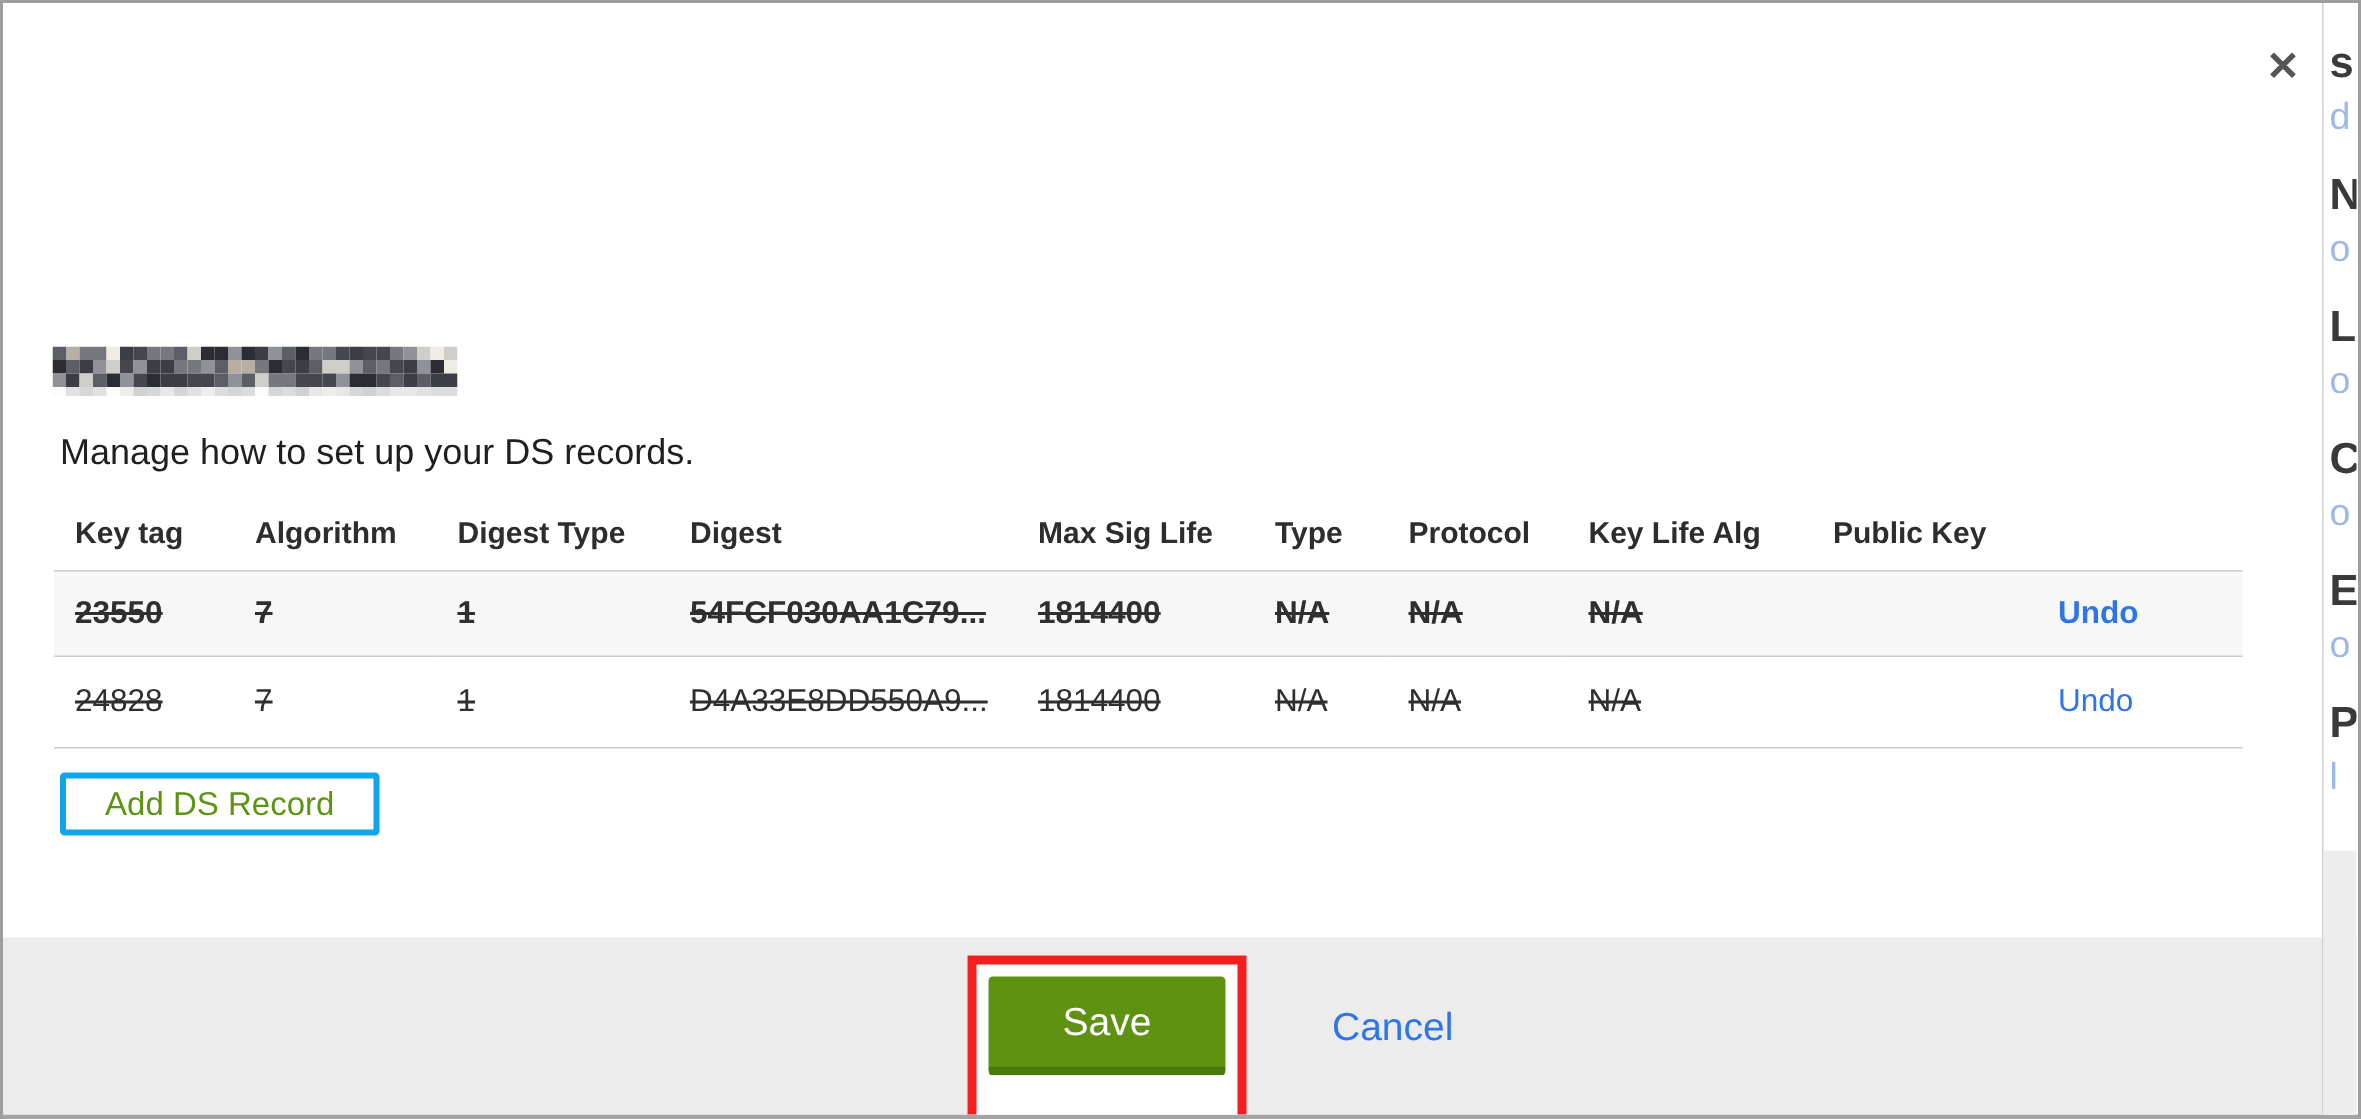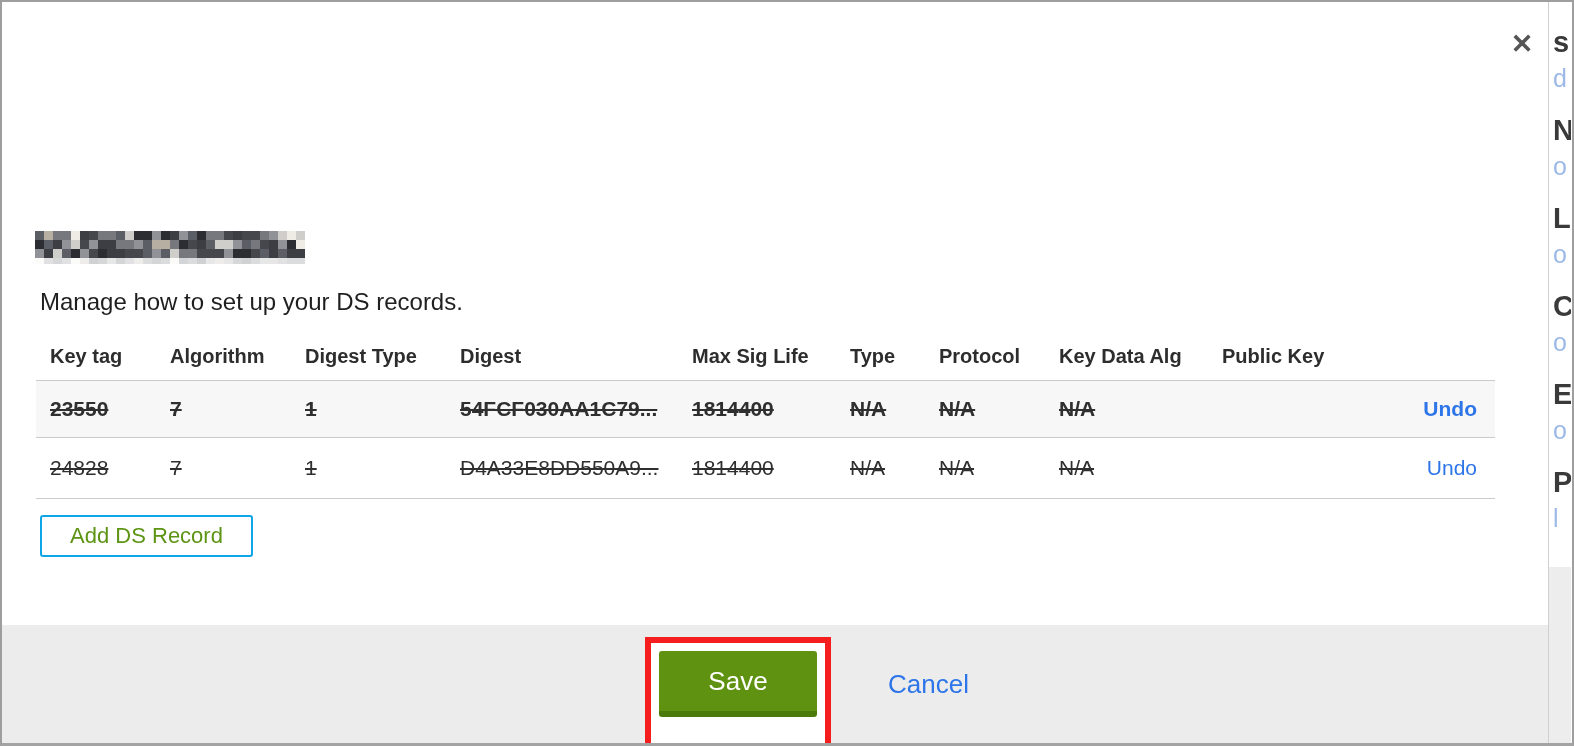--- a/index.html
+++ b/index.html
@@ -23,25 +23,25 @@
               border-collapse:collapse; table-layout:fixed; }
   .ds-table th { height:47px; text-align:left; vertical-align:middle; font-weight:700;
                  font-size:20px; color:#2d2d2d; padding-left:14px; }
   .ds-table td { padding-left:14px; vertical-align:middle; font-size:21px; color:#2f2f2f; }
   .ds-table tbody tr { border-top:1px solid #cbcbcb; }
   .ds-table tbody tr:last-child { border-bottom:1px solid #cbcbcb; }
   .ds-table tbody tr.alt { background:#f7f7f7; }
   .ds-table tbody tr:nth-child(1) { height:57px;font-weight:bold; }
   .ds-table tbody tr:nth-child(2) { height:61px; }
   .struck { text-decoration:line-through; }
-  td.action-cell { text-align:right; padding-right:18px; }
+  td.action-cell { text-align:left; padding-right:18px; }
   .undo-link { color:#2d75e8; text-decoration:none; font-size:21px; cursor:pointer; }
 
   .add-btn { position:absolute; left:38px; top:513px; width:213px; height:42px;
-             background:#ffffff; border:2px solid #0ea5e9; border-radius:3px;
+             background:#ffffff; border:4px solid #0ea5e9; border-radius:3px;
              color:#5d9414; font-size:22px; cursor:pointer;
              font-family:"Liberation Sans","DejaVu Sans",sans-serif; }
 
   
   .footer { position:absolute; left:0; top:623px; width:1569px; height:120px; background:#ececec; }
   .red-box { position:absolute; left:643px; top:12px; width:186px; height:116px;
              border:6px solid #f51d1d; background:#ffffff; }
   .save-btn { display:block; margin:8px; width:158px; height:66px;
               background:#5e9210; border:none; border-bottom:6px solid #4b7a0b; border-radius:3px;
               color:#ffffff; font-size:26px; cursor:pointer;
@@ -206,21 +206,21 @@
       </colgroup>
     <thead>
         <tr id="ds-head">
           <th>Key tag</th>
           <th>Algorithm</th>
           <th>Digest Type</th>
           <th>Digest</th>
           <th>Max Sig Life</th>
           <th>Type</th>
           <th>Protocol</th>
-          <th>Key Data Alg</th>
+          <th>Key Life Alg</th>
           <th>Public Key</th>
           <th></th>
         </tr>
       </thead>
     <tbody id="ds-body">
         <tr class="alt">
           <td><span class="struck">23550</span></td>
           <td><span class="struck">7</span></td>
           <td><span class="struck">1</span></td>
           <td><span class="struck">54FCF030AA1C79...</span></td>

